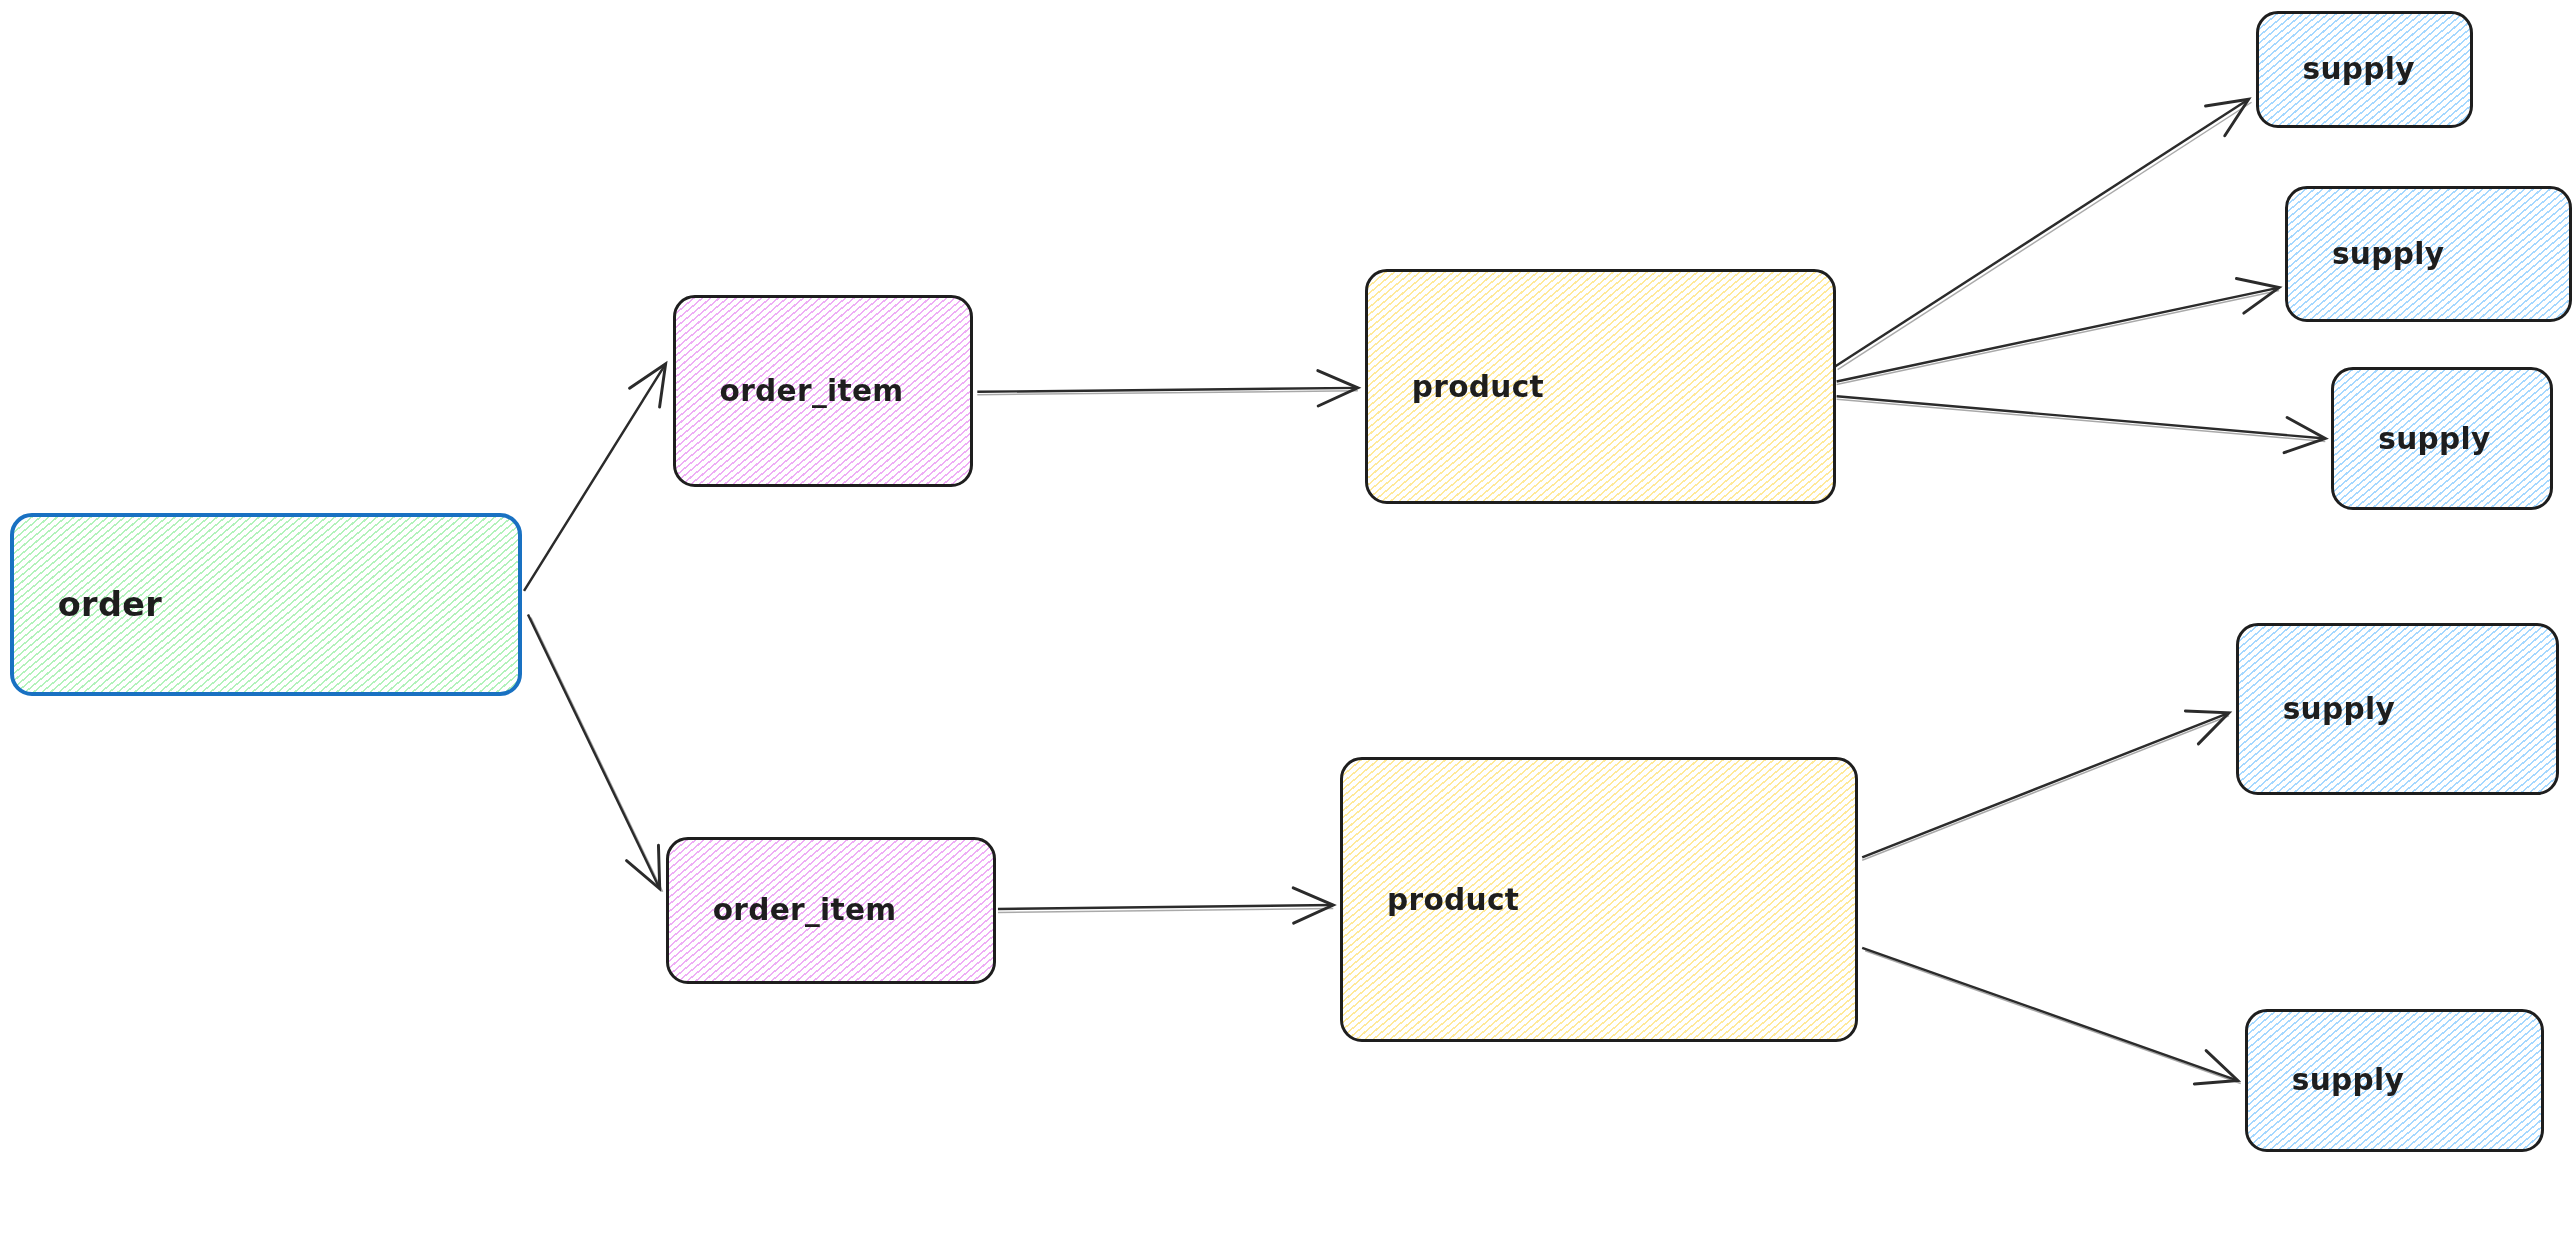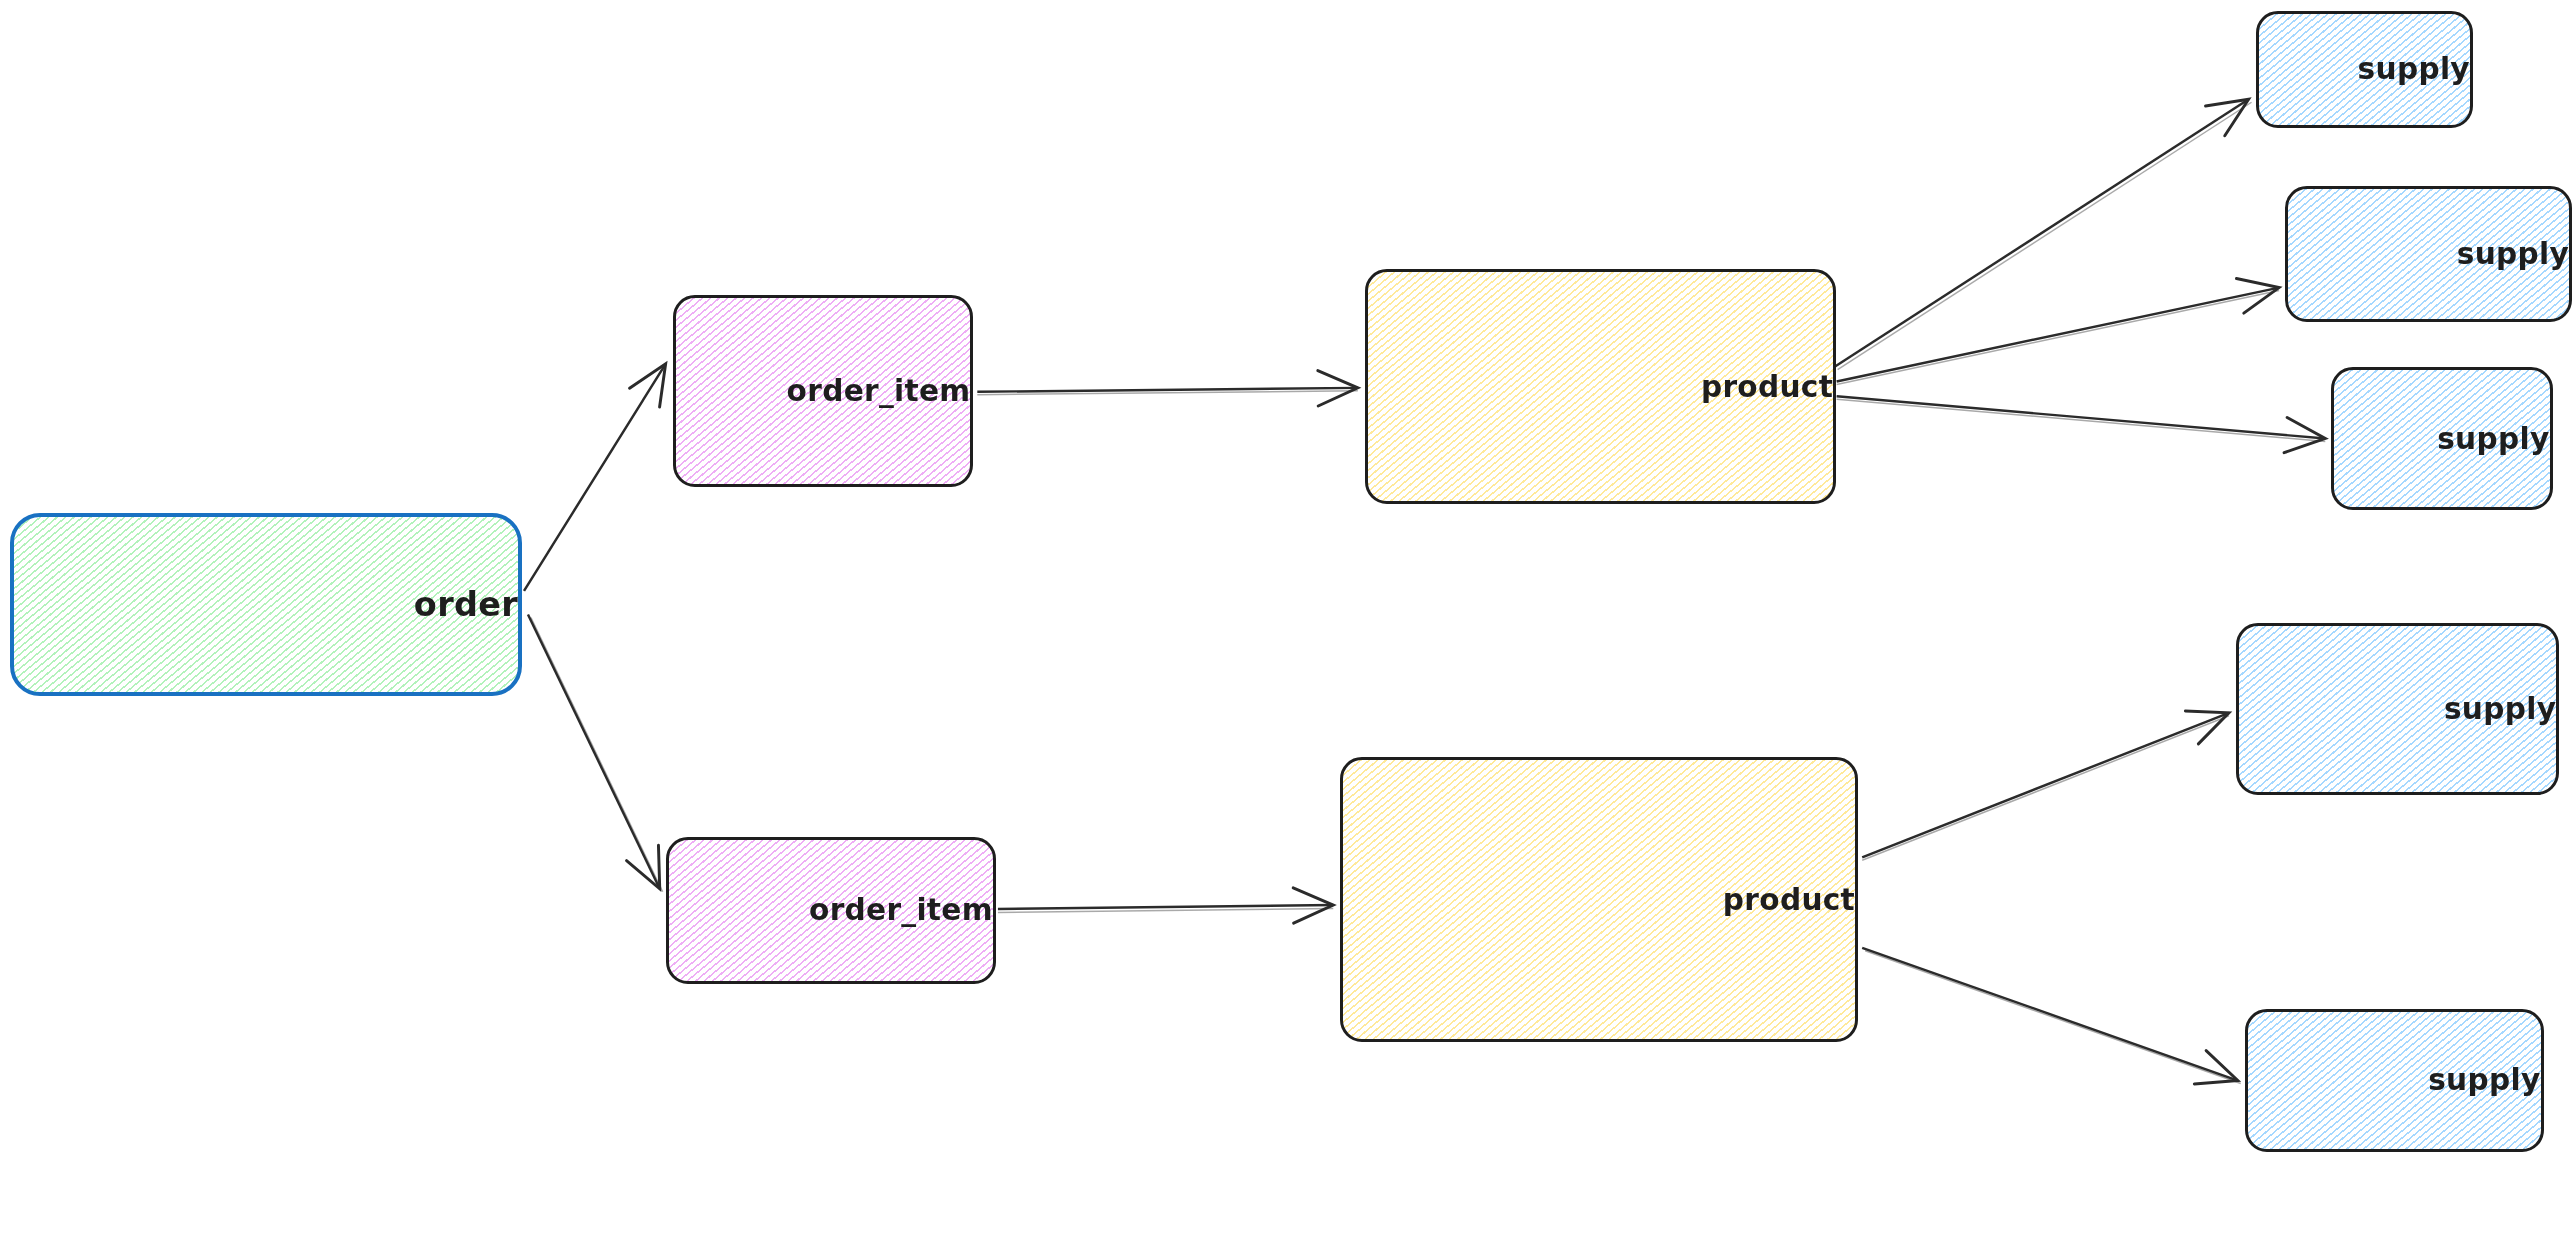--- a/index.html
+++ b/index.html
@@ -22,34 +22,33 @@
     height: 100%;
     display: block;
   }
   .node {
     position: absolute;
     box-sizing: border-box;
     border: 0.12vw solid #1e1e1e;
     border-radius: 0.85vw;
     display: flex;
     align-items: center;
-    justify-content: flex-end;
+    justify-content: flex-start;
     background-image: repeating-linear-gradient(
       140deg,
       var(--hatch, #ddd) 0,
       var(--hatch, #ddd) 0.06vw,
       transparent 0.06vw,
       transparent 0.21vw
     );
     background-color: rgba(255, 255, 255, 0);
     padding-left: 44px;
   }
   .node-order {
     border-width: 0.17vw;
-    border-radius: 30px;
   }
   .label {
     font-size: 1.15vw;
     font-weight: 600;
     letter-spacing: 0.01em;
     color: #1e1e1e;
     white-space: nowrap;
     user-select: none;
   }
   .node-order .label {

